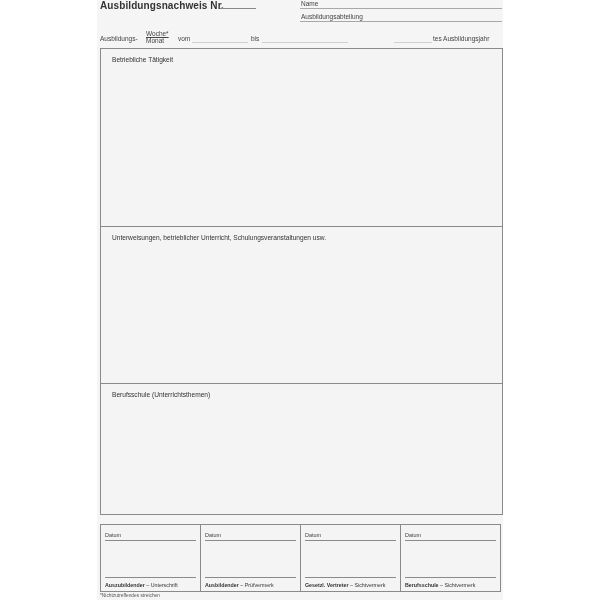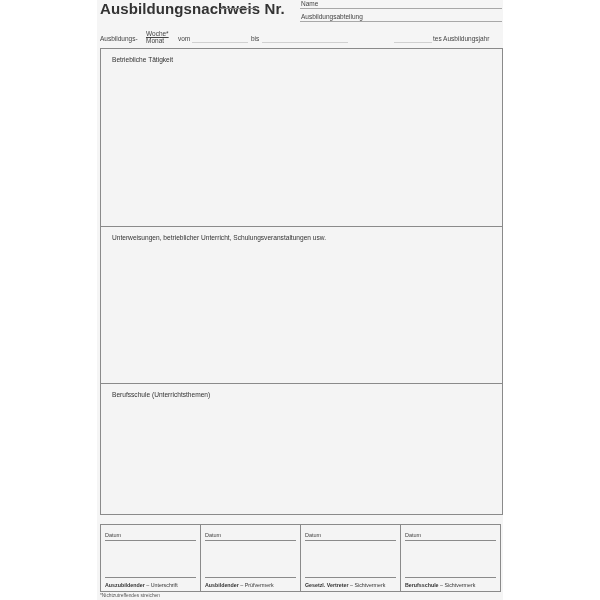--- a/index.html
+++ b/index.html
@@ -6,21 +6,21 @@
     body {
       width: 600px; height: 600px; background: #ffffff; position: relative;
       font-family: "Liberation Sans", sans-serif; color: #2a2a2a; overflow: hidden;
     }
     .sheet {
       position: absolute; left: 97px; top: 0; width: 406px; height: 600px;
       background: #f5f5f5;
     }
     .abs { position: absolute; }
     .title {
-      left: 100px; top: 0px; font-size: 15px; font-weight: bold; color: #333;
+      left: 100px; top: 0px; font-size: 10px; font-weight: bold; color: #333;
       letter-spacing: 0.1px; white-space: nowrap;
     }
     .title-line { left: 220px; top: 8px; width: 36px; border-bottom: 1px solid #888; }
     .label { font-size: 6.5px; color: #444; white-space: nowrap; }
     .uline { border-bottom: 1px solid #a8a8a8; }
     .uline-light { border-bottom: 1px solid #d0d0d0; }
     .stack { font-size: 6.5px; line-height: 7px; color: #444; white-space: nowrap; }
     .box {
       position: absolute; left: 100px; width: 401px; background: #f4f4f4;
       border-left: 1px solid #8a8a8a; border-right: 1px solid #8a8a8a;

